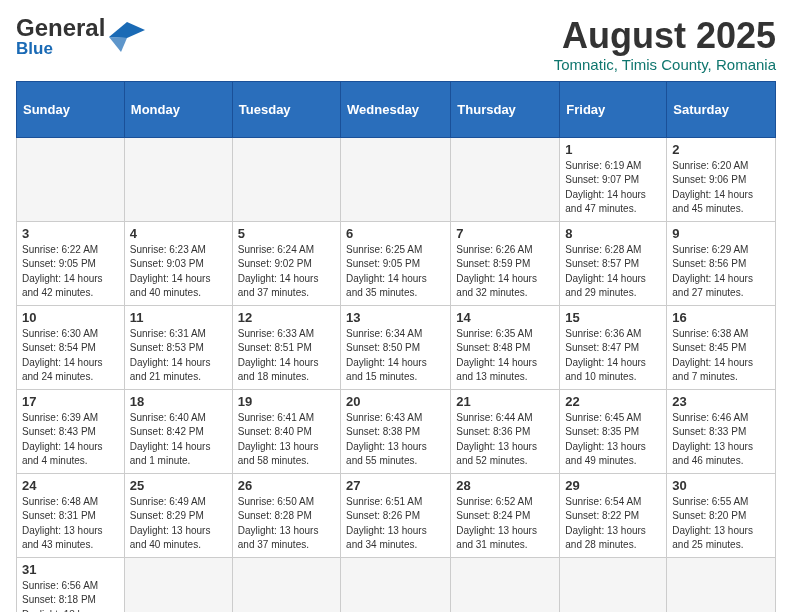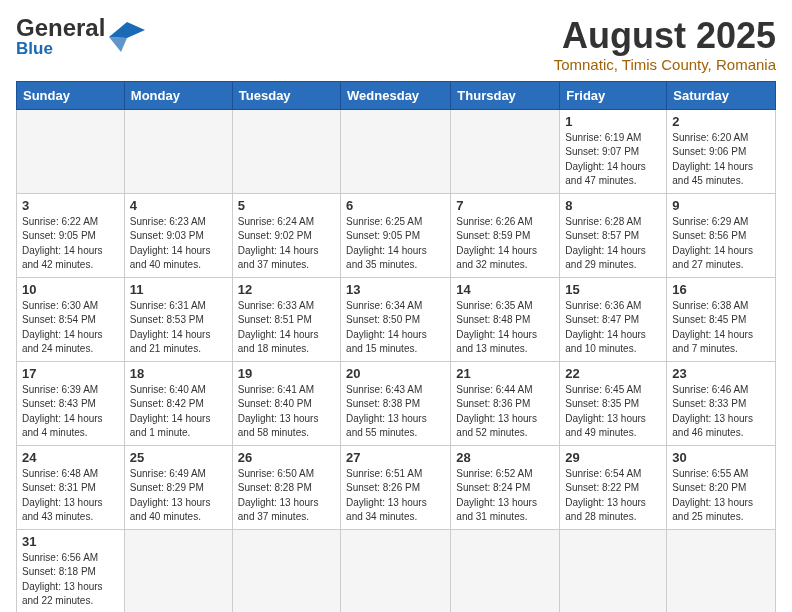--- a/index.html
+++ b/index.html
@@ -20,32 +20,32 @@
       text-align: right;
     }
     .calendar-title {
       font-size: 36px;
       font-weight: bold;
       color: #333;
       line-height: 1.1;
     }
     .calendar-subtitle {
       font-size: 15px;
-      color: #a16207;
+      color: #0f766e;
     }
     .calendar {
       width: 100%;
       border-collapse: collapse;
       border: 1px solid #ccc;
     }
     .calendar th {
       background-color: #2a6ebb;
       color: #fff;
       text-align: left;
-      padding: 6px 6px;
+      padding: 20px 6px;
       font-size: 13px;
       border: 1px solid #1a5098;
     }
     .calendar td {
       vertical-align: top;
       border: 1px solid #ccc;
       padding: 4px 5px;
       width: 113px;
       min-height: 80px;
       font-size: 10.5px;

